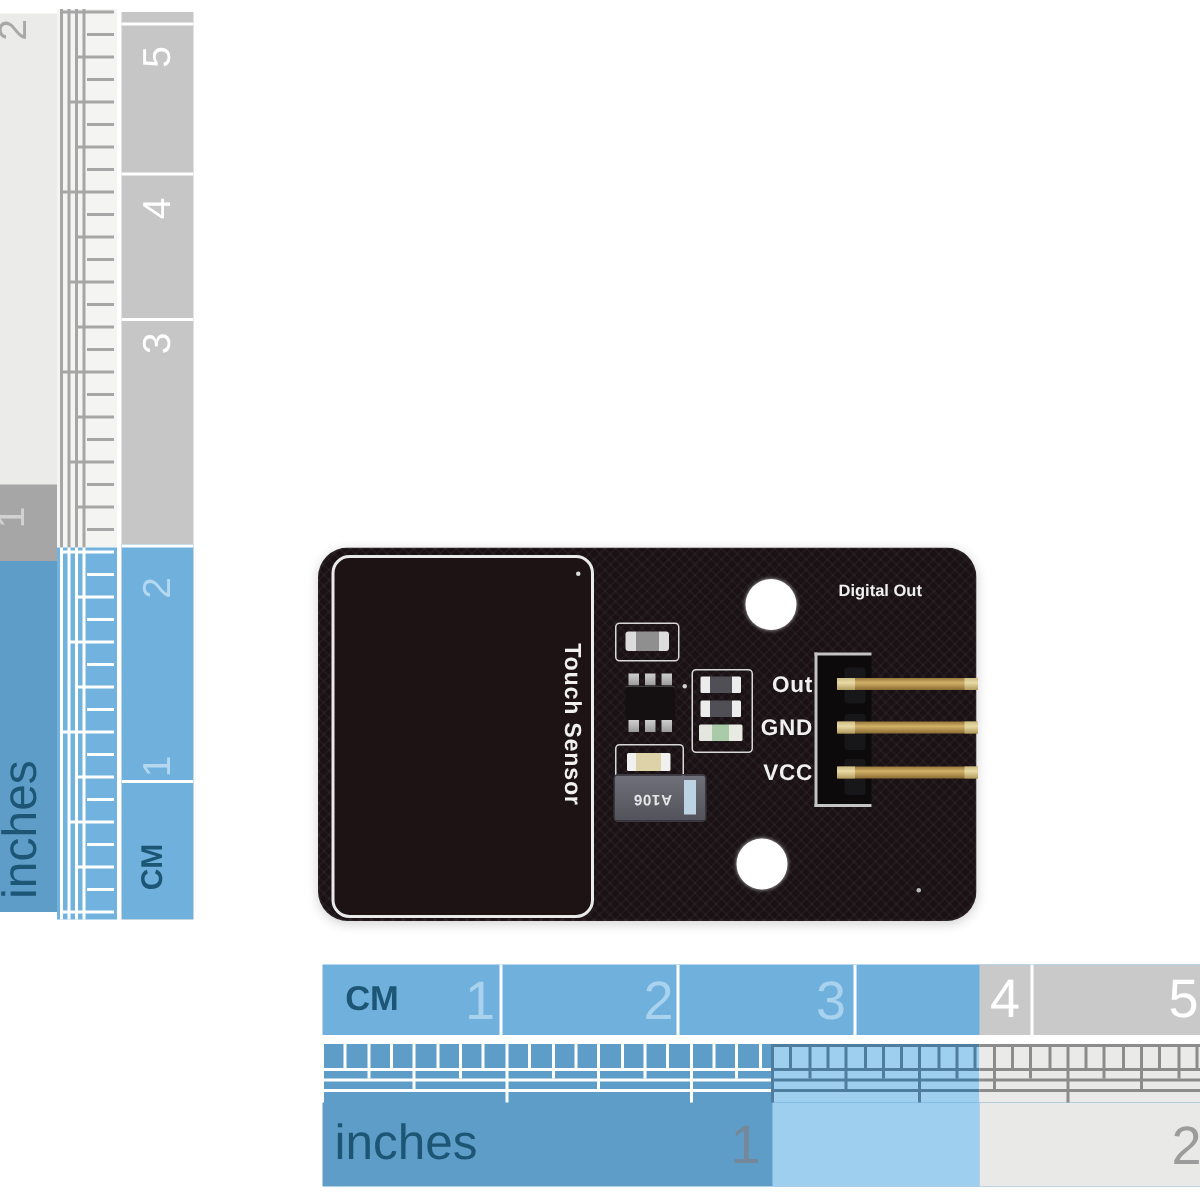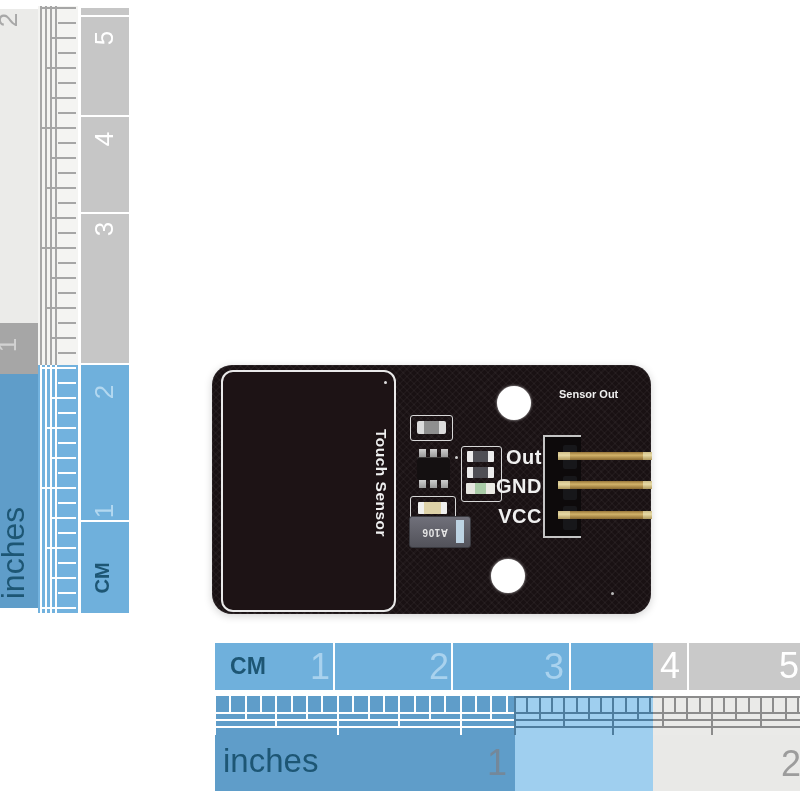--- a/index.html
+++ b/index.html
@@ -26,21 +26,21 @@
     box-shadow:0 0 3px rgba(255,255,255,0.7);}
   .silk{color:#f0f0f0;font-weight:bold;}
   .outline-box{border:1.5px solid #d8d8d8;border-radius:3px;}
   .pin{left:346px;width:94px;height:8px;border-radius:1px;
     background:linear-gradient(180deg,#97763a 0%,#d2b269 40%,#8a6a30 100%);}
   .pin::before{content:"";position:absolute;left:0;top:0;bottom:0;width:12px;
     background:linear-gradient(180deg,#cdbd86 0%,#e8daa5 40%,#b09a5e 100%);}
   .pin::after{content:"";position:absolute;right:0;top:0;bottom:0;width:9px;
     background:linear-gradient(180deg,#cdbd86 0%,#e8daa5 40%,#b09a5e 100%);}
   .pin-label{position:absolute;left:280px;width:50px;height:18px;text-align:right;
-    font-size:20px;font-weight:bold;color:#f0f0f0;line-height:18px;letter-spacing:0.5px;}
+    font-size:15px;font-weight:bold;color:#f0f0f0;line-height:18px;letter-spacing:0.5px;}
   .chip-leg{position:absolute;width:7px;height:8px;background:linear-gradient(180deg,#cfcfcf,#9a9a9a);}
   .socket{position:absolute;left:18px;width:14px;height:24px;background:#17171a;border-radius:2px;}
   .mini-dot{position:absolute;width:3px;height:3px;border-radius:50%;background:#cfcfcf;}
 </style>
 </head>
 <body>
 
 <div class="abs" style="left:0;top:0;width:130px;height:620px;">
 
   <div class="abs" style="left:0;top:9px;width:38px;height:599px;background:#ebebe9;overflow:hidden;">
@@ -124,21 +124,21 @@
 <div class="abs" id="module">
 
   <div class="abs" id="touch-pad"></div>
   <div class="mini-dot" style="left:172px;top:16px;background:#dddddd;"></div>
 
   <span class="num rotcw silk" style="left:169px;top:118px;font-size:15.5px;letter-spacing:0.5px;">Touch Sensor</span>
 
   <div class="abs hole" style="left:285px;top:21px;"></div>
   <div class="abs hole" style="left:279px;top:194px;"></div>
 
-  <span class="abs silk" style="left:347px;top:23px;font-size:11px;white-space:nowrap;">Sensor Out</span>
+  <span class="abs silk" style="left:347px;top:23px;font-size:11px;white-space:nowrap;">Digital Out</span>
 
   <div class="abs outline-box" style="left:198px;top:50px;width:41px;height:24px;">
     <div class="abs" style="left:6px;top:5px;width:29px;height:13px;border-radius:2px;
                 background:linear-gradient(90deg,#dcdcdc 0 7px,#8f8f8f 7px calc(100% - 7px),#dcdcdc calc(100% - 7px));"></div>
   </div>
 
   <div class="abs" style="left:205px;top:84px;width:33px;height:39px;">
     <div class="chip-leg" style="left:2px;top:0;"></div>
     <div class="chip-leg" style="left:13px;top:0;"></div>
     <div class="chip-leg" style="left:24px;top:0;"></div>

